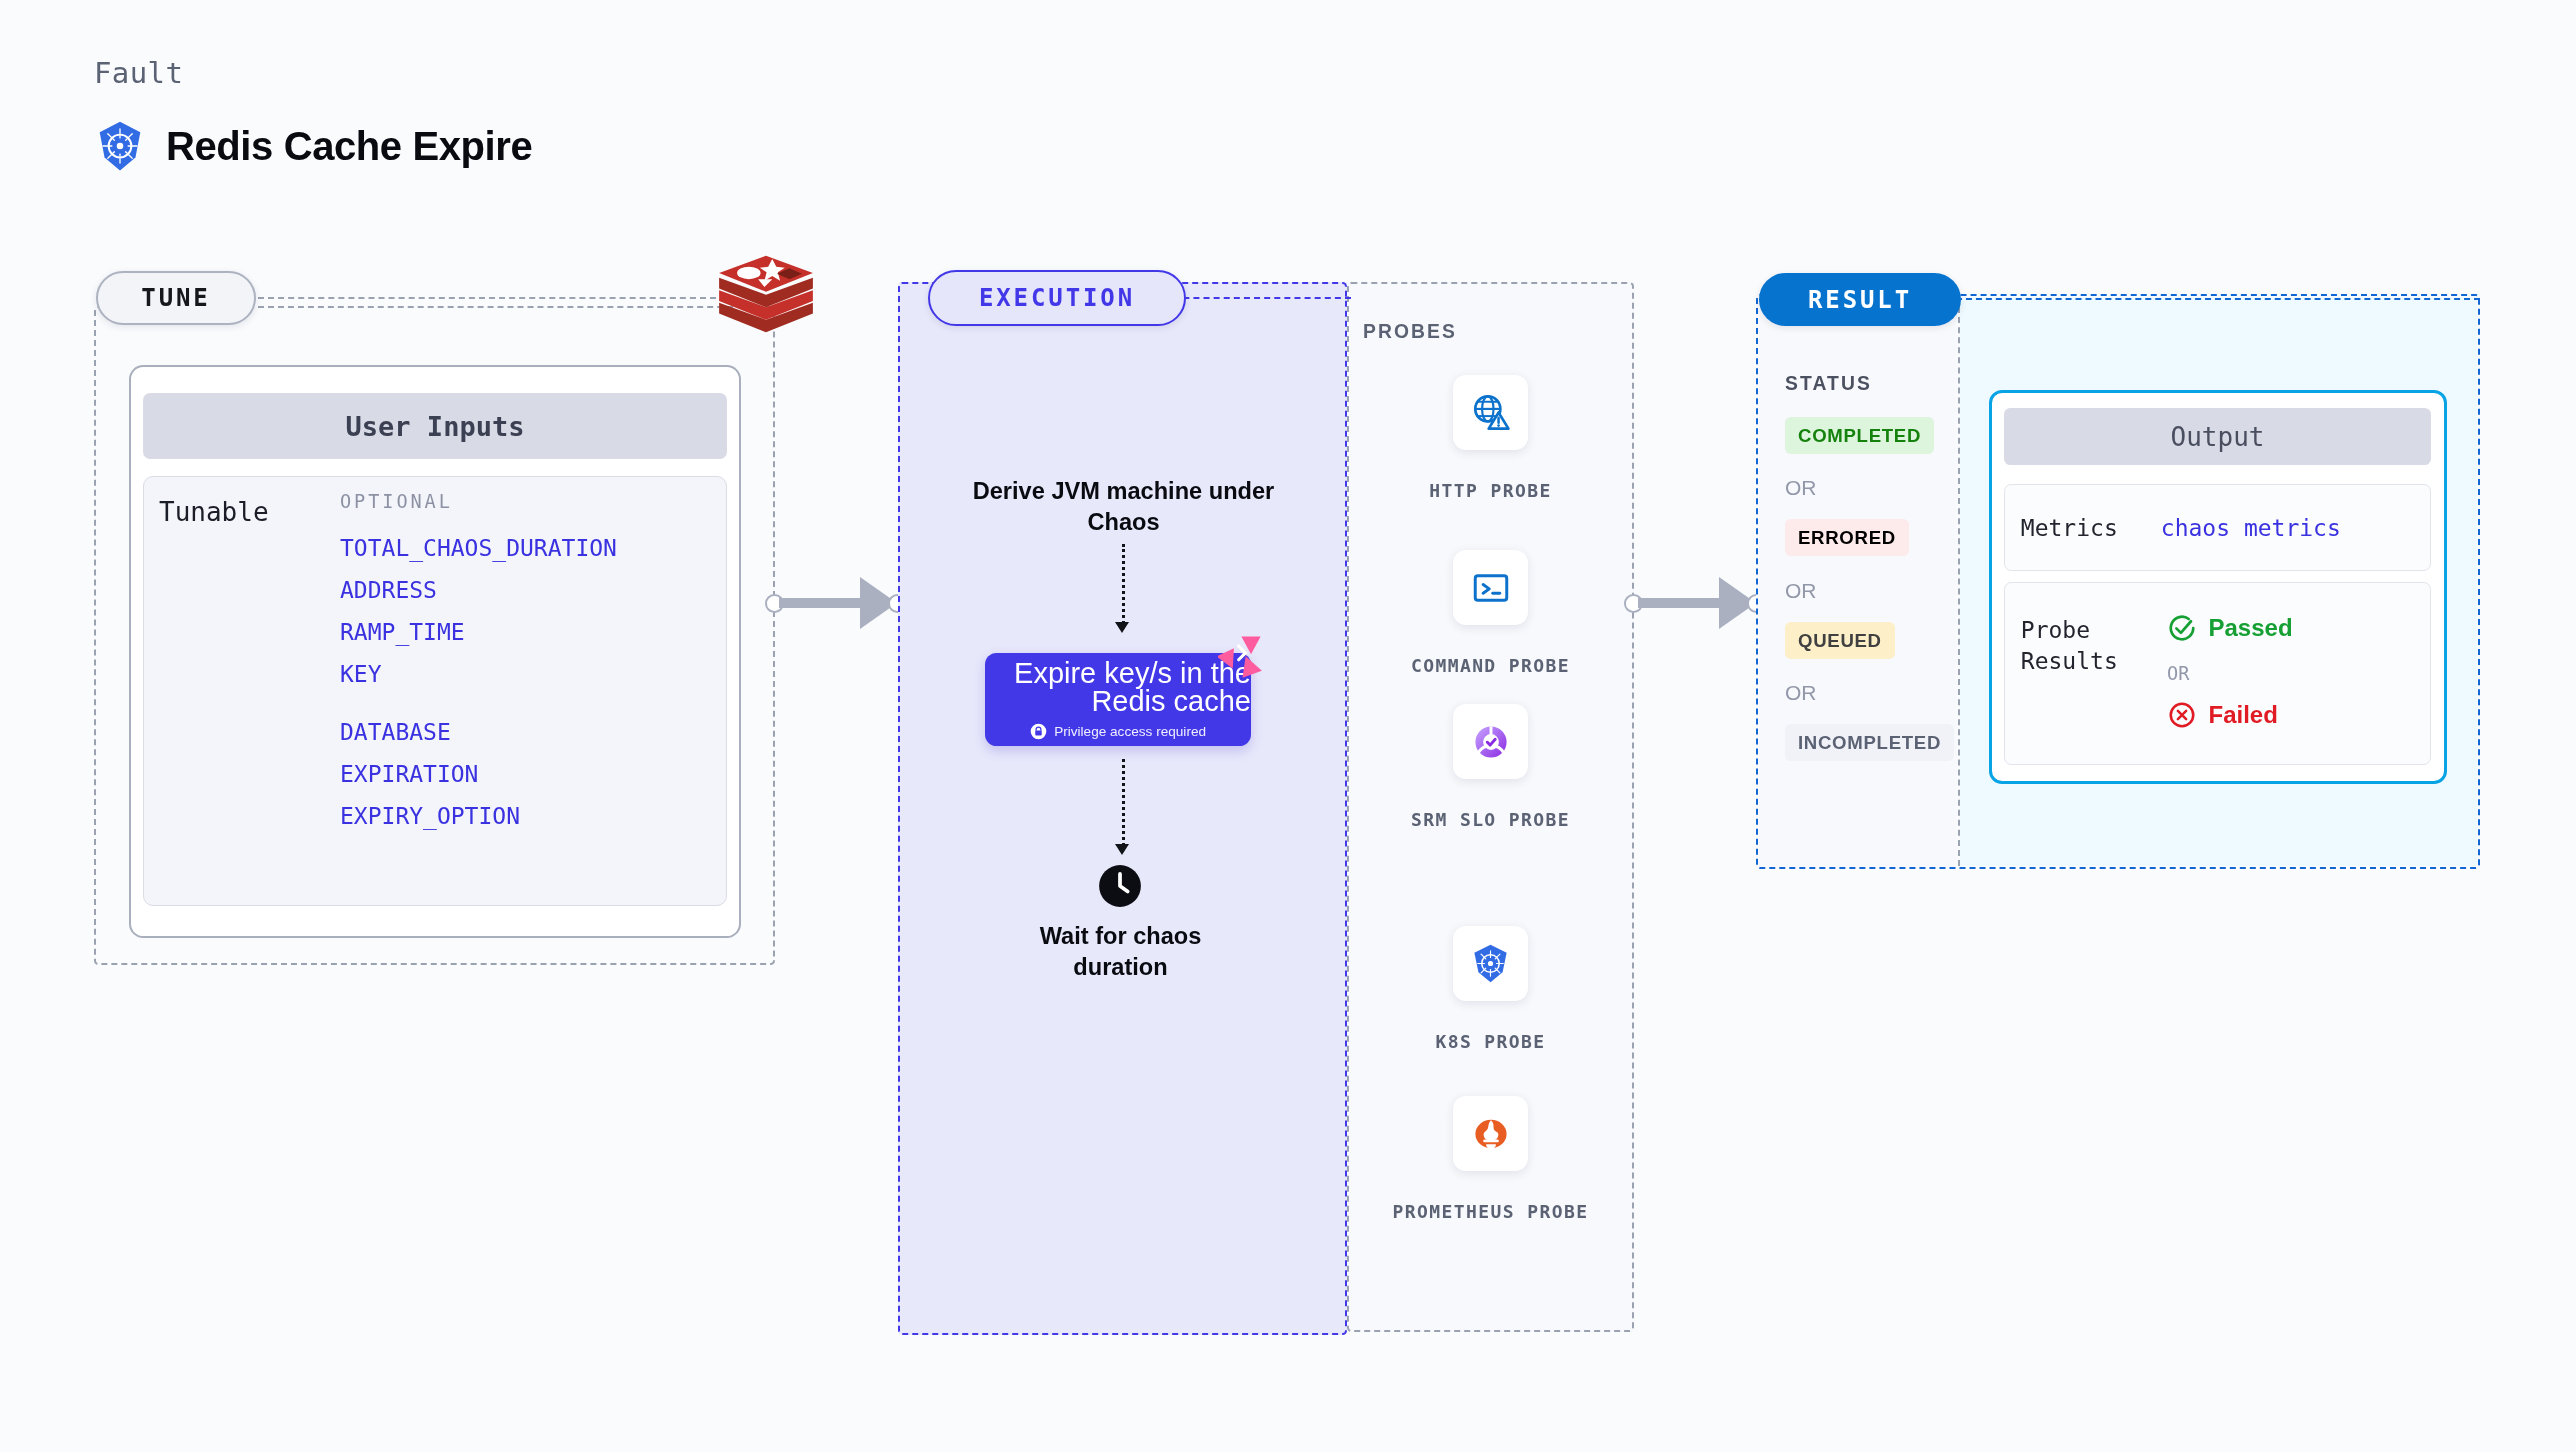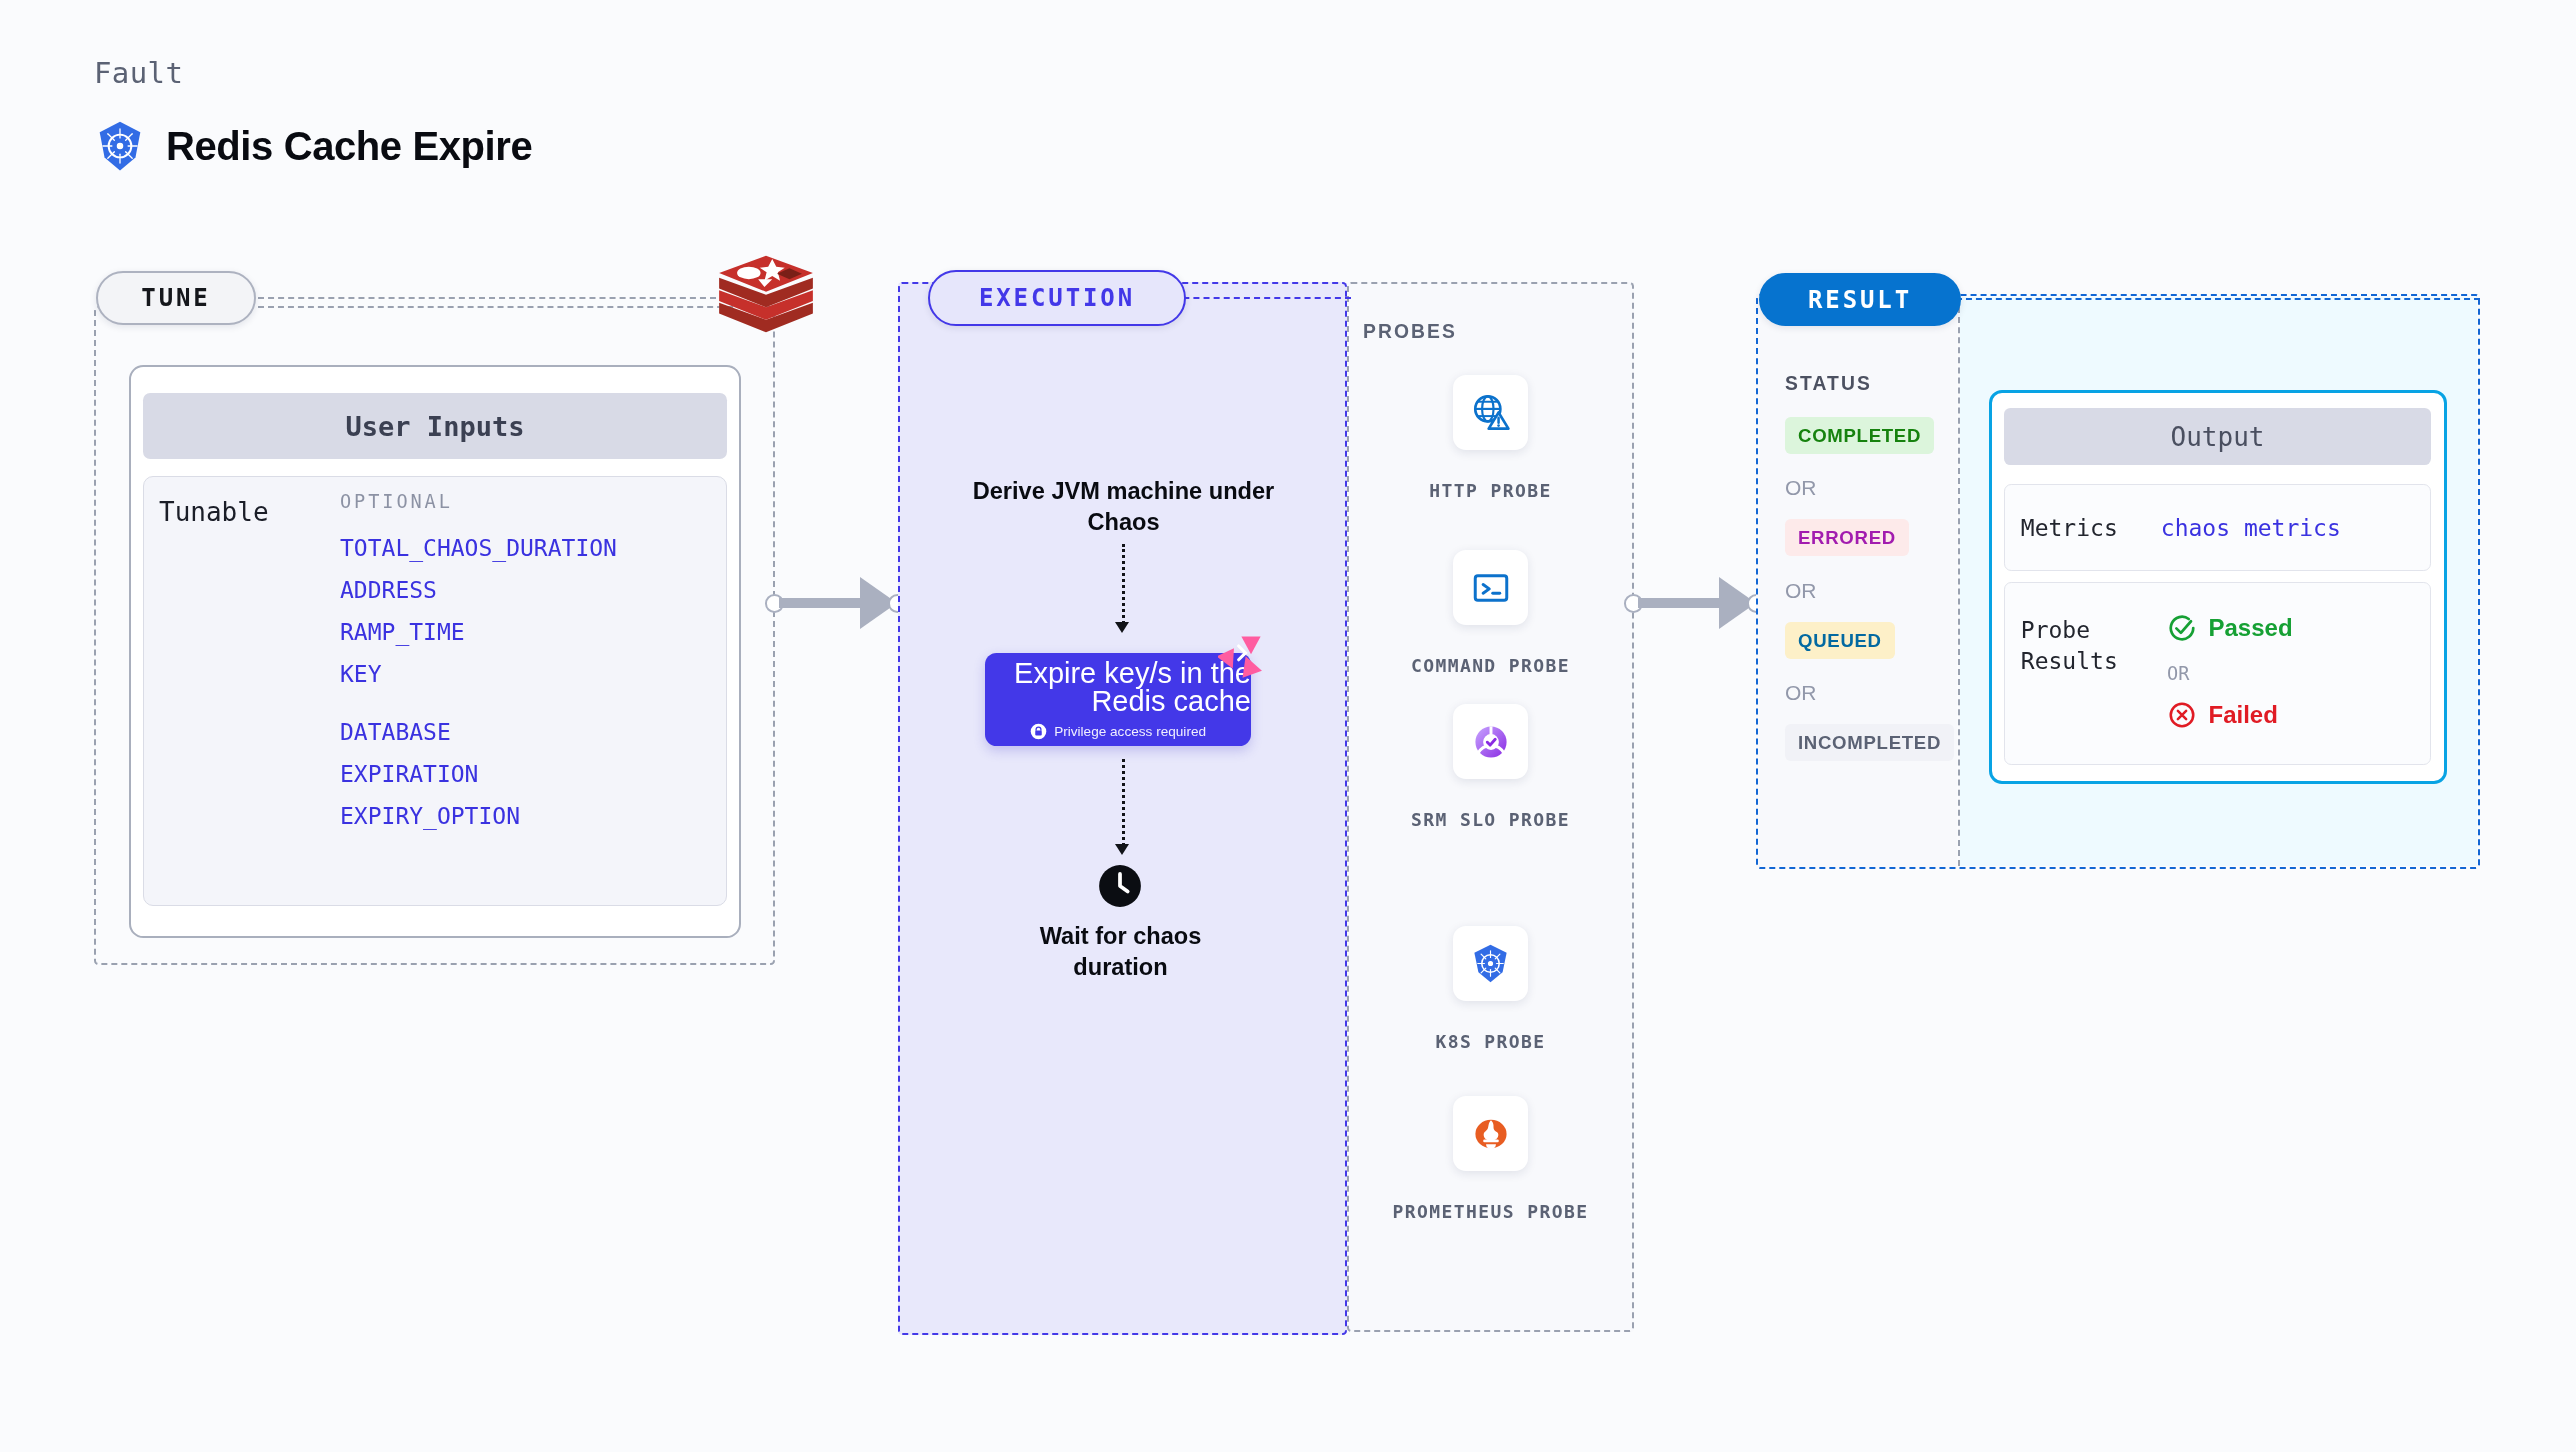--- a/index.html
+++ b/index.html
@@ -372,23 +372,23 @@
   <div id="result-left-panel"></div>
   <div id="result-right-panel"></div>
   <div class="dashed-box" id="result-box"></div>
   <div id="result-divider"></div>
   <div class="stage-pill pill-result" id="result-pill">RESULT</div>
 
   <div class="status-title">STATUS</div>
 
   <div class="status-badge" style="top:417px; background:#dcf5dc; color:#16820e;">COMPLETED</div>
   <div class="status-or" style="top:476px;">OR</div>
-  <div class="status-badge" style="top:519px; background:#fdeaea; color:#a21caf;">ERRORED</div>
+  <div class="status-badge" style="top:519px; background:#fdeaea; color:#000000;">ERRORED</div>
   <div class="status-or" style="top:579px;">OR</div>
-  <div class="status-badge" style="top:622px; background:#fdf0c8; color:#0369a1;">QUEUED</div>
+  <div class="status-badge" style="top:622px; background:#fdf0c8; color:#404040;">QUEUED</div>
   <div class="status-or" style="top:681px;">OR</div>
   <div class="status-badge" style="top:724px; background:#f1f2f7; color:#5b6274;">INCOMPLETED</div>
 
   <div class="output-card"></div>
   <div class="output-header">Output</div>
 
   <div class="metrics-row">
     <span class="metrics-key">Metrics</span>
     <span class="metrics-val">chaos metrics</span>
   </div>

